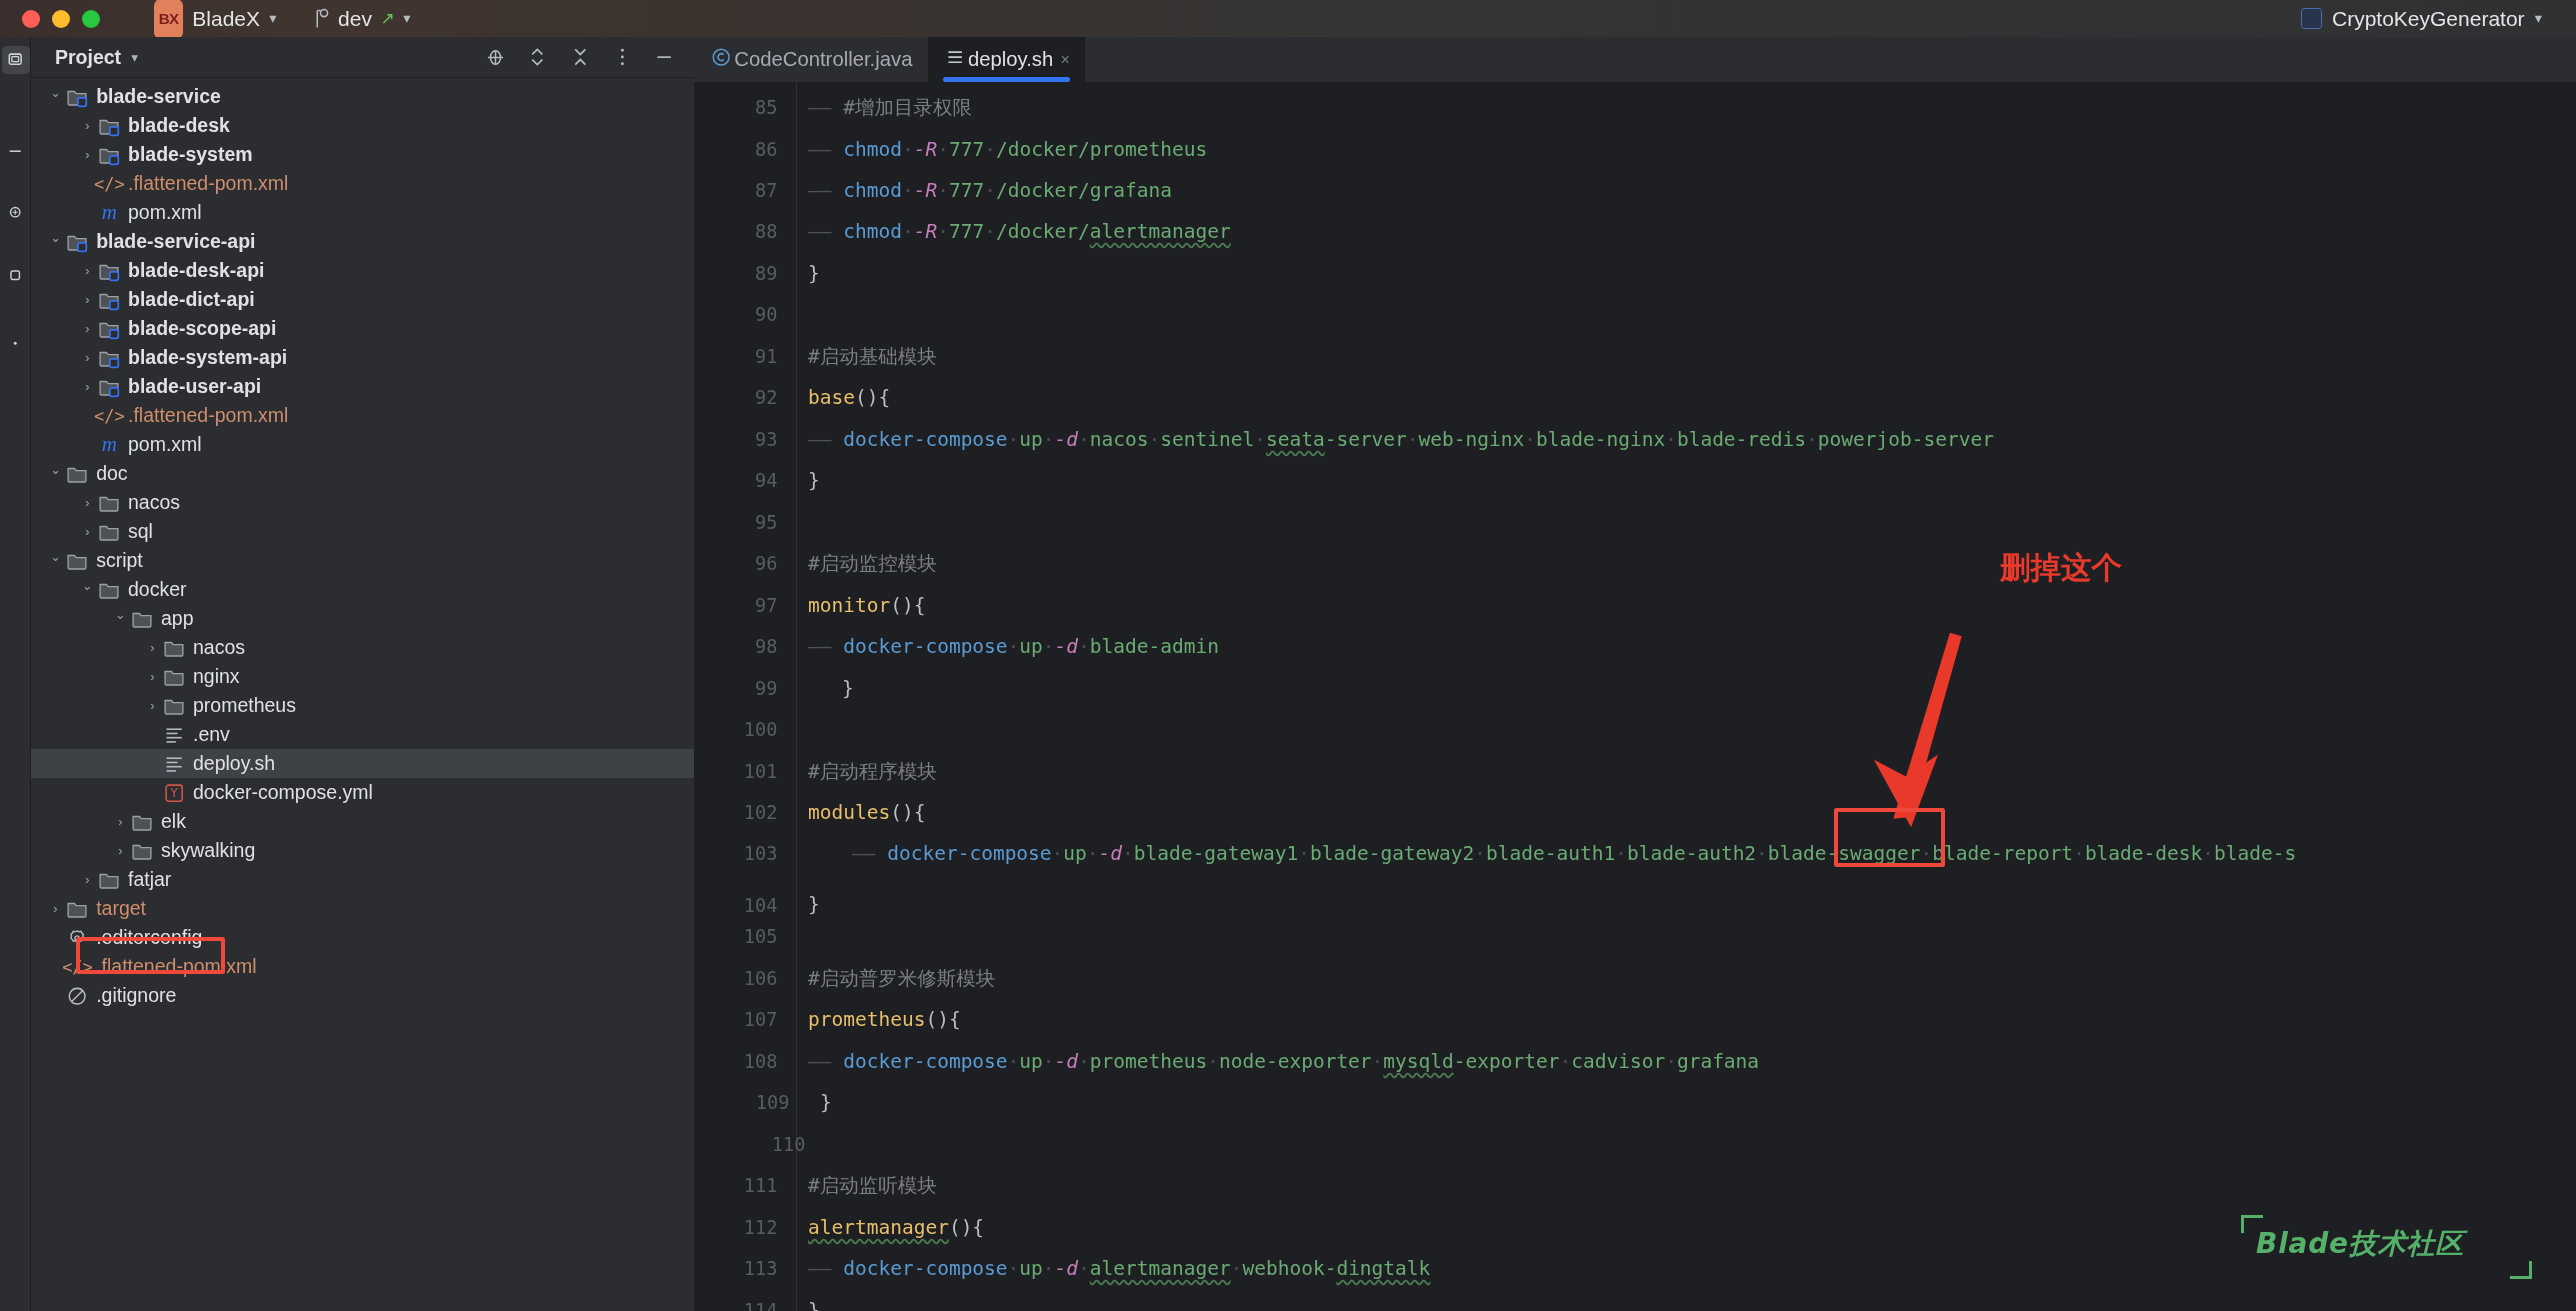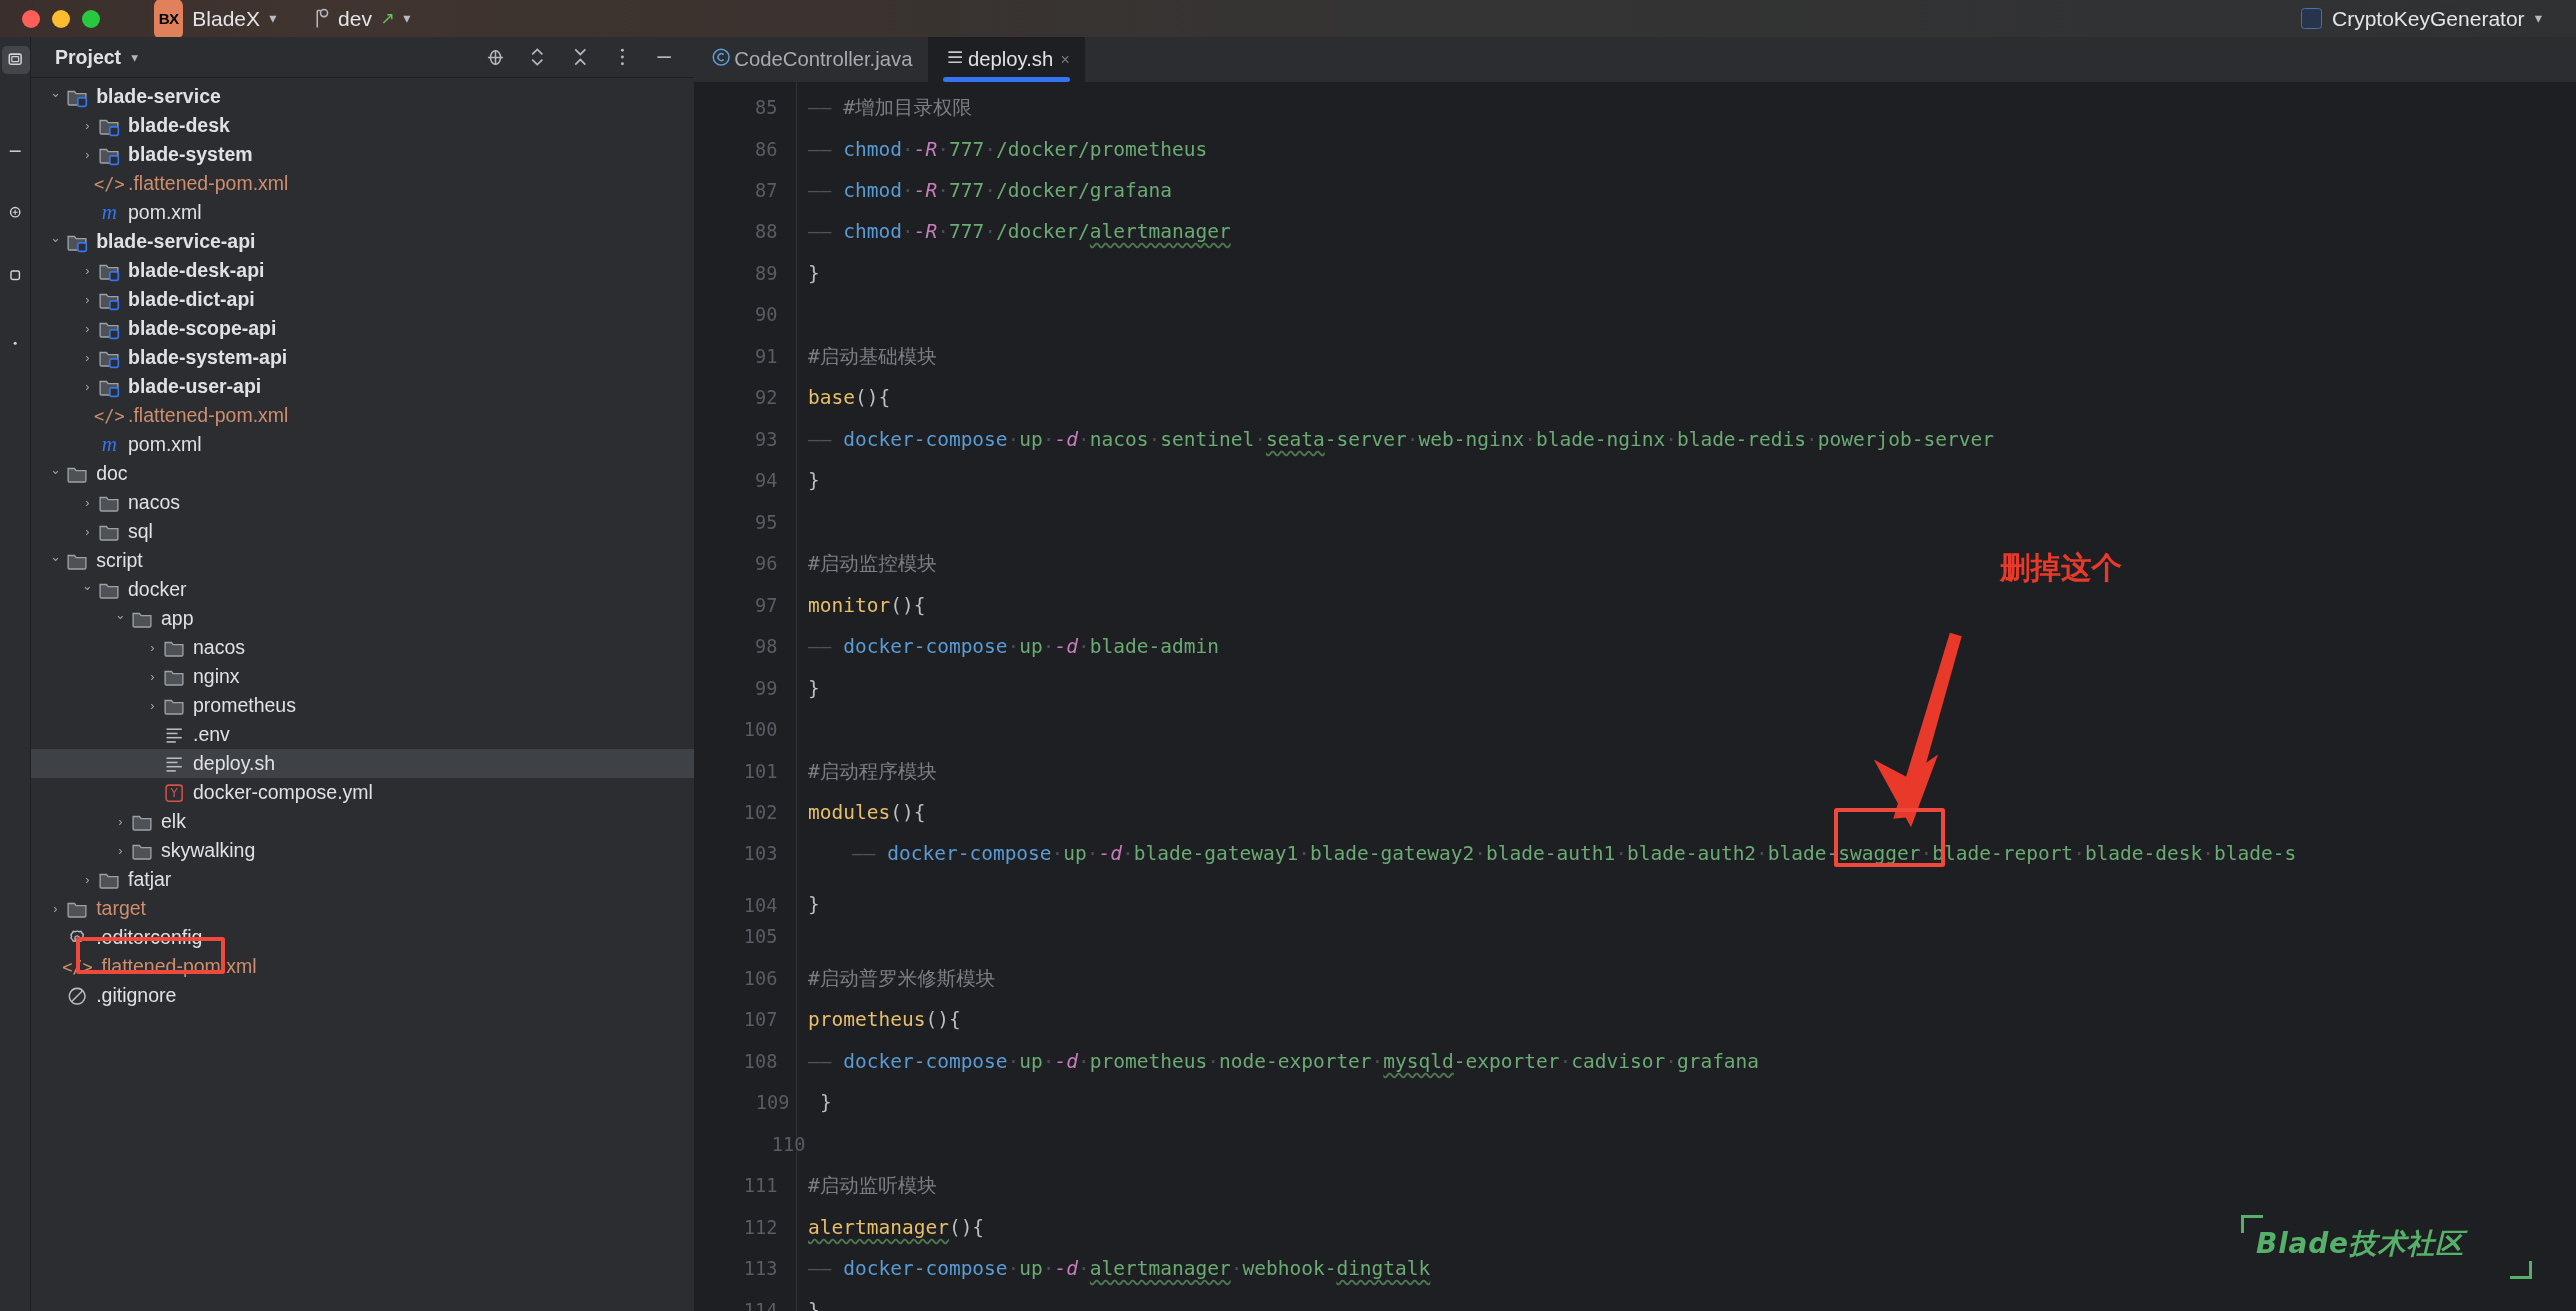--- a/index.html
+++ b/index.html
@@ -18,21 +18,21 @@
     display:flex; align-items:center; overflow:hidden;
   }
   .traffic{ display:flex; align-items:center; gap:12px; padding-left:22px; }
   .dot{ width:18px; height:18px; border-radius:50%; }
   .dot.red{background:#ff5f57}.dot.yellow{background:#febc2e}.dot.green{background:#28c840}
   .proj-chip{
     display:flex; align-items:center; gap:9.3px; margin-left:54px;
   }
   .proj-badge{
     width:29px; height:40px; border-radius:6.8px; background:#e0815c;
-    color:#000000; font-size:15.2px; font-weight:bold; display:flex;
+    color:#7f1d1d; font-size:15.2px; font-weight:bold; display:flex;
     align-items:center; justify-content:center; letter-spacing:-0.8px;
   }
   .proj-name{ font-size:21px; color:#e3e5e8; }
   .chev{ color:#b8bcc2; font-size:14.4px; line-height:1; }
   .branch-chip{ display:flex; align-items:center; gap:8.5px; margin-left:36px; }
   .branch-ico{ color:#b8bcc2; font-size:18.6px; }
   .branch-name{ font-size:21px; color:#e3e5e8; }
   .arrow-up{ color:#62c554; font-size:17px; }
   .runconf{
     position:absolute; right:34px; top:0; height:37px;
@@ -600,21 +600,21 @@
           <span class="codebody"><span class="cmt">#启动监控模块</span></span>
         </div>
         <div class="cl" style="top: 503px;">
           <span class="gut">97</span>
           <span class="codebody"><span class="fn">monitor</span><span class="plain">(){</span></span>
         </div>
         <div class="cl" style="top: 544px;">
           <span class="gut">98</span>
           <span class="codebody"><span class="ind">—— </span><span class="cmd">docker-compose</span><span class="dotsep">·</span><span class="str">up</span><span class="dotsep">·</span><span class="flag">-d</span><span class="dotsep">·</span><span class="str">blade-admin</span></span>
         </div>
-        <div class="cl" style="top: 586px;">
+        <div class="cl" style="top: 586px; gap: 34px;">
           <span class="gut">99</span>
           <span class="codebody"><span class="plain">}</span></span>
         </div>
         <div class="cl" style="top: 627px;">
           <span class="gut">100</span>
           <span class="codebody"></span>
         </div>
         <div class="cl" style="top: 669px;">
           <span class="gut">101</span>
           <span class="codebody"><span class="cmt">#启动程序模块</span></span>

